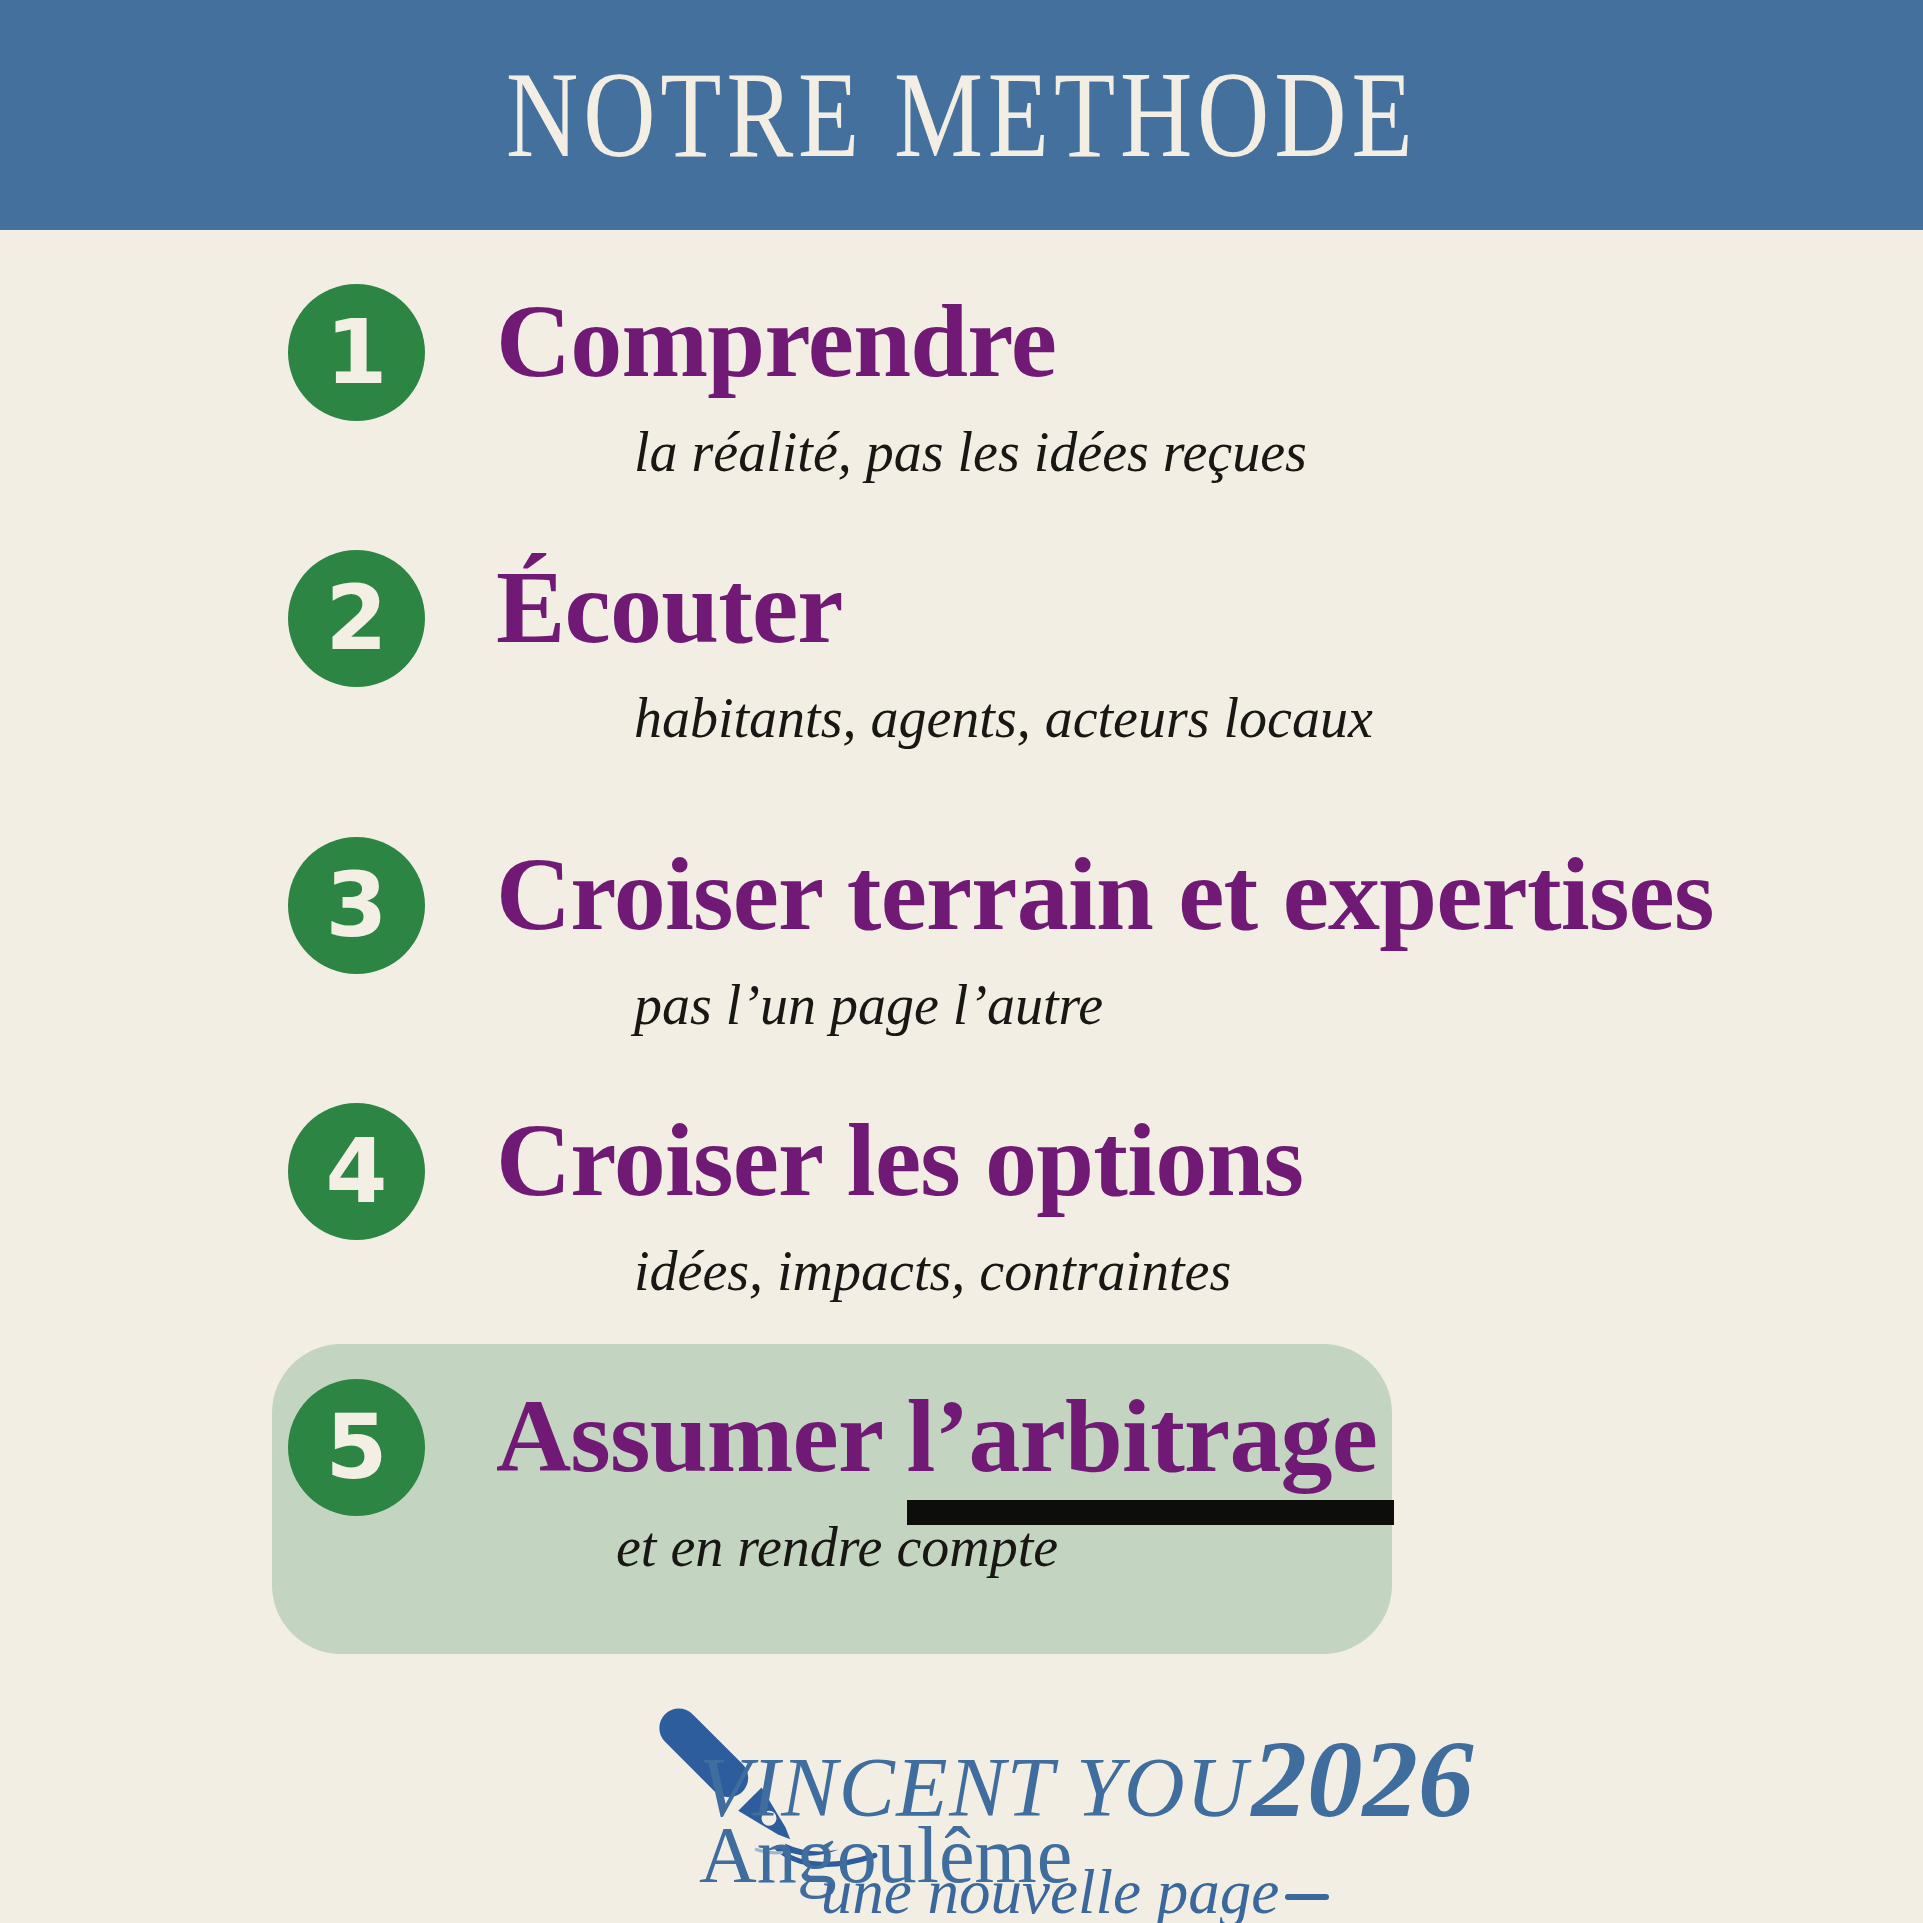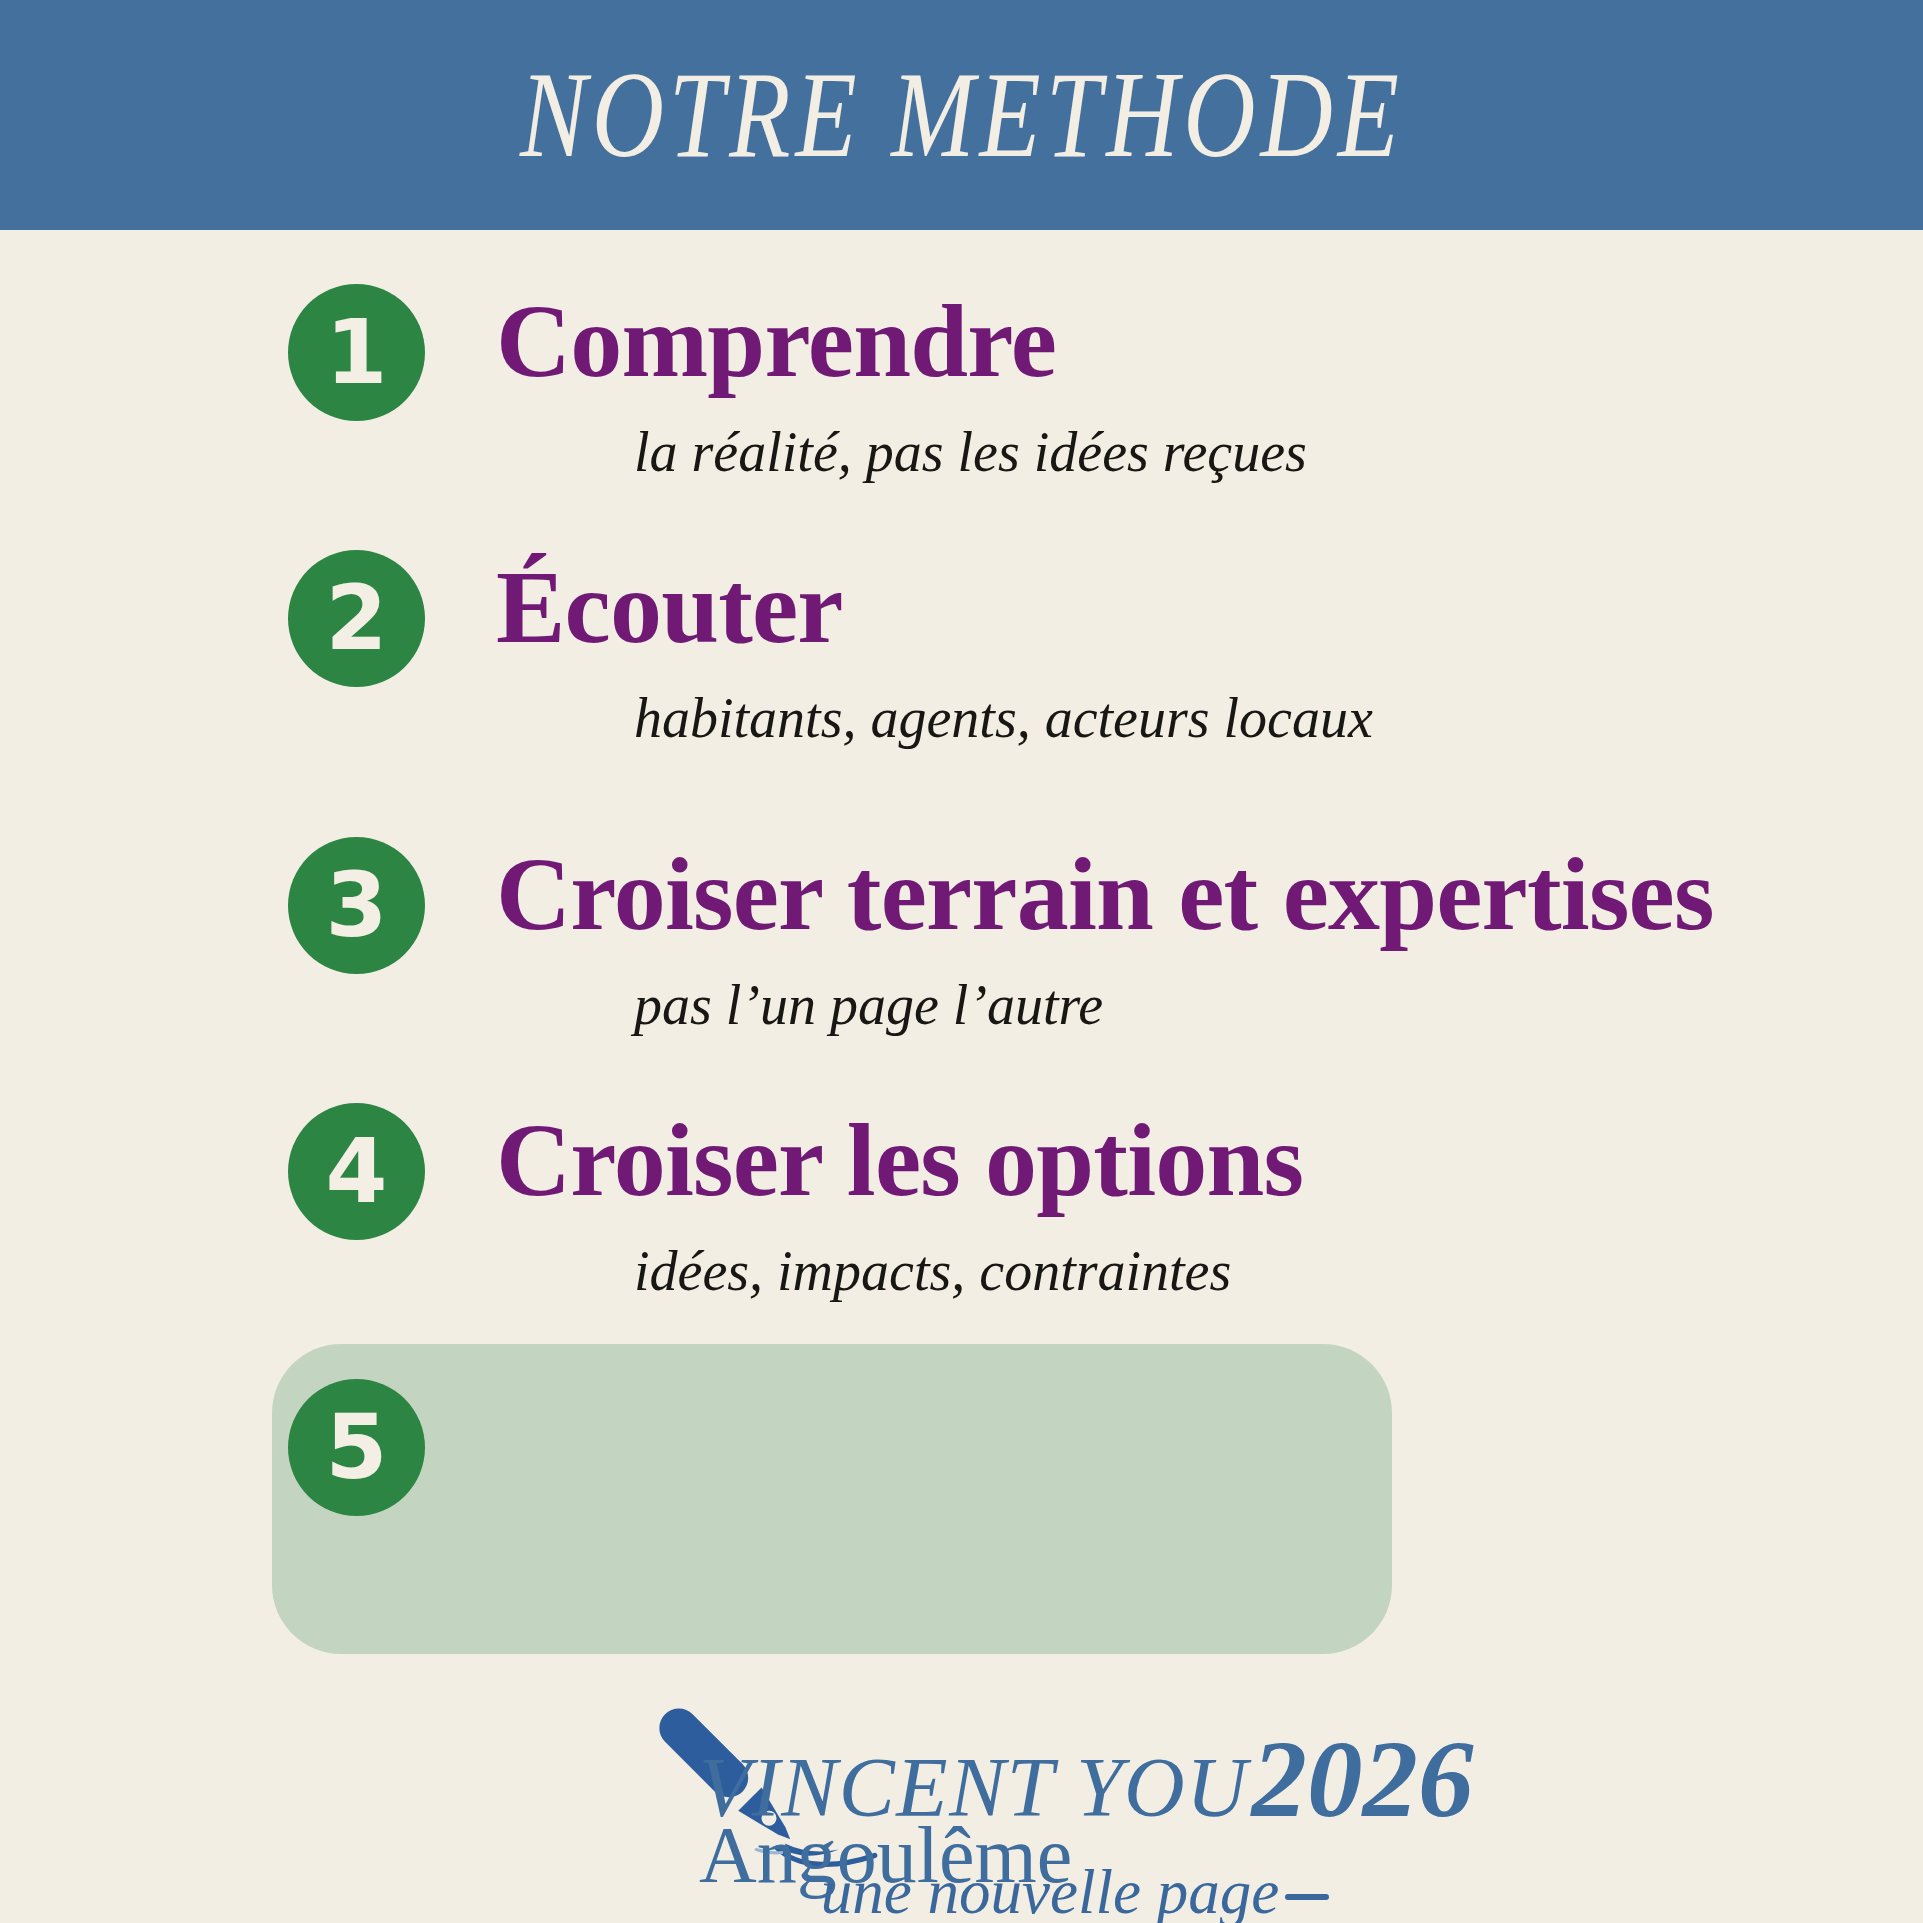--- a/index.html
+++ b/index.html
@@ -12,21 +12,21 @@
     position:relative;
     width:1924px;height:1924px;
     background:#f2eee4;
     overflow:hidden;
   }
 
   
   .banner{
     position:absolute;left:0;top:0;width:1924px;height:230px;
     background:#44709e;
-    display:flex;align-items:center;justify-content:center;font-style:italic;
+    display:flex;align-items:center;justify-content:center;
   }
   .banner-title{
     margin:0;
     font-family:"Liberation Serif", serif;
     font-weight:400;
     font-size:122px;
     letter-spacing:6px;
     color:#f3eee3;
     transform:scaleX(0.82);
     transform-origin:center;
@@ -178,20 +178,24 @@
     <div class="texts">
       <div class="title">Croiser les options</div>
       <div class="subtitle">idées, impacts, contraintes</div>
     </div>
   </div>
 
   <div class="step step-5">
     <div class="badge">
       <span>5</span>
     </div>
+    <div class="texts">
+      <div class="title"><span>Assumer </span><span class="underlined">l’arbitrage</span></div>
+      <div class="subtitle">et en rendre compte</div>
+    </div>
   </div>
 
   <footer class="logo">
 
     <svg class="pen" width="248" height="210" viewBox="0 0 330 280" aria-hidden="true">
       <g transform="translate(28,52) rotate(-45)" fill="#2e5d9e">
         <rect x="0" y="0" width="52" height="146" rx="26"></rect>
         <path d="M4,160 L48,160 L33,220 L26,236 L19,220 Z"></path>
         <circle cx="26" cy="196" r="10" fill="#f2eee4"></circle>
       </g>

